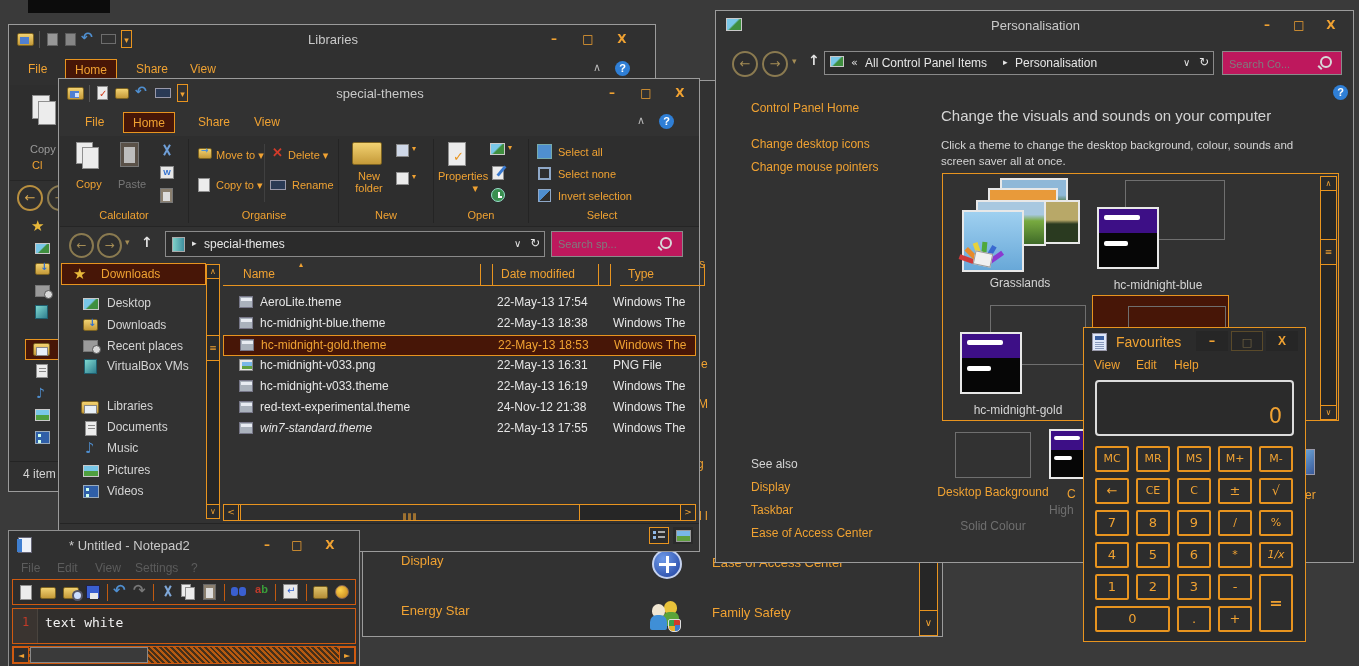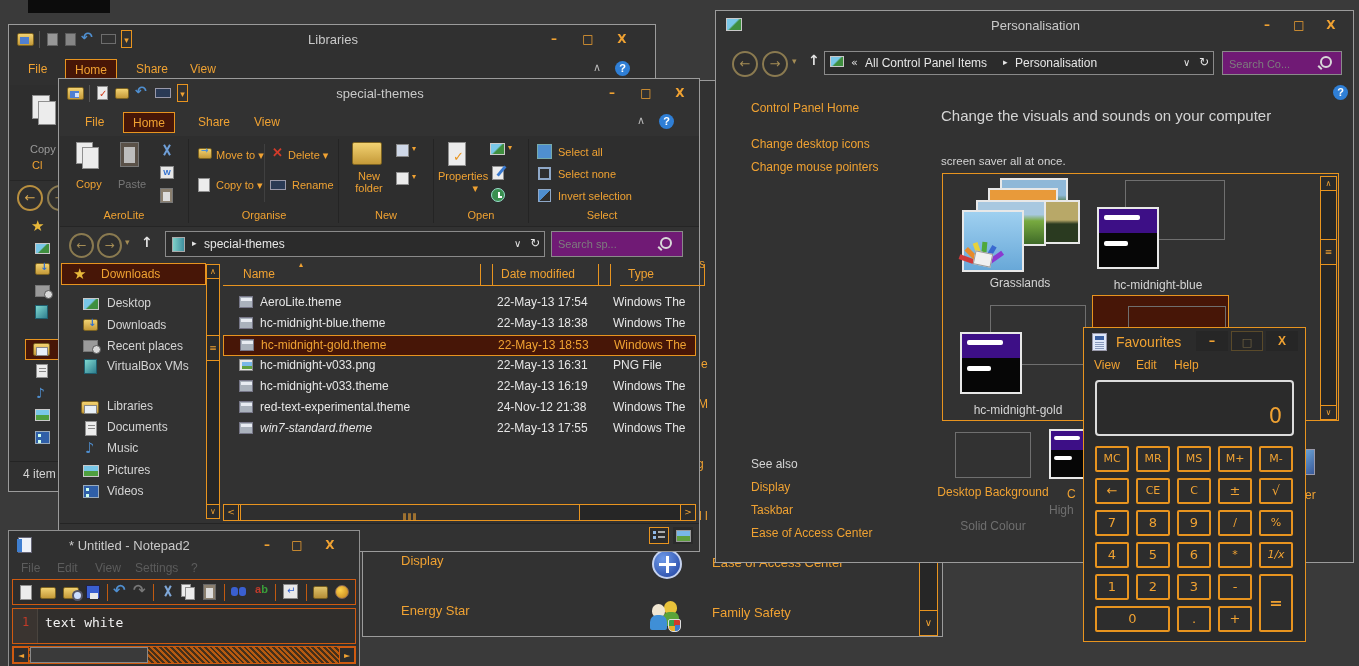--- a/index.html
+++ b/index.html
@@ -23,21 +23,21 @@
        text-align:center;font-family:"DejaVu Sans",sans-serif;}
   .ic{position:absolute;box-sizing:border-box;}
   .fold{background:linear-gradient(180deg,#f2d272,#c59a39);border:1px solid #7c6322;border-radius:2px;}
   .doc{background:#ececec;border:1px solid #8f8f8f;}
   .mon{background:linear-gradient(135deg,#79c7e8 45%,#3f8f3f 55%);border:1px solid #c9c9c9;}
   .navcirc{border:2px solid #8a7a50;border-radius:50%;color:#a58d55;text-align:center;
            font-family:"DejaVu Sans",sans-serif;background:#2e2e2e;}
   .help{border-radius:50%;background:#2f7fd6;color:#fff;font-weight:bold;text-align:center;
         font-size:11px;line-height:15px;width:15px;height:15px;}
   .addr{background:#2b2b2b;border:1px solid #8a8a8a;box-sizing:border-box;}
-  .srch{background:#701a75;border:1px solid #8a8a8a;box-sizing:border-box;}
+  .srch{background:#be185d;border:1px solid #8a8a8a;box-sizing:border-box;}
   .srch input{position:absolute;left:4px;top:2px;width:75%;height:18px;background:transparent;border:none;
         outline:none;color:#bbb;font-size:11px;font-family:"Liberation Sans",sans-serif;}
   .srch input::placeholder{color:#7d7d7d;}
   .mag{position:absolute;width:8px;height:8px;border:2px solid #d8d8d8;border-radius:50%;}
   .mag::after{content:"";position:absolute;width:2px;height:5px;background:#d8d8d8;
               transform:rotate(-45deg);left:-3px;top:7px;}
   .dj{font-family:"DejaVu Sans",sans-serif;}
   .thumbTheme{border:2px solid #e8e8e8;background:#060606;box-sizing:border-box;}
   .thumbTheme .tt-top{position:absolute;left:0;top:0;right:0;height:42%;background:#3d0f86;}
   .thumbTheme .tt-d1{position:absolute;left:8%;top:10%;width:62%;height:9%;background:#fff;border-radius:2px;}
@@ -190,21 +190,21 @@
         </div>
       <span class="abs" style="left:58px;top:42px;color:#777;font-size:11px;">Paste</span>
       <div class="ic" style="left:100px;top:8px;width:14px;height:14px;">
         <div class="abs" style="left:6px;top:0;width:2px;height:12px;background:#6f9fd8;transform:rotate(30deg);"></div>
         <div class="abs" style="left:6px;top:0;width:2px;height:12px;background:#6f9fd8;transform:rotate(-30deg);"></div>
       </div>
       <div class="ic" style="left:100px;top:30px;width:14px;height:13px;background:#e8e8e8;border:1px solid #888;color:#2f6fd0;font-size:8px;line-height:12px;text-align:center;font-weight:bold;">W</div>
       <div class="ic" style="left:100px;top:52px;width:13px;height:15px;background:#8a7f6f;border:1px solid #777;">
           <div class="abs" style="left:2px;top:3px;width:7px;height:9px;background:#ddd;"></div>
         </div>
-      <div class="grpl" style="left:8px;top:73px;width:112px;">AeroLite</div>
+      <div class="grpl" style="left:8px;top:73px;width:112px;">Calculator</div>
 
       <div class="ic fold" style="left:138px;top:12px;width:14px;height:11px;">
           <span class="abs dj" style="left:2px;top:-4px;color:#4f8fd0;font-size:9px;font-weight:bold;">→</span>
         </div>
       <span class="abs rlbl" style="left:156px;top:13px;"><span>Move to</span> <span class="dj">▾</span></span>
       <div class="ic doc" style="left:138px;top:42px;width:12px;height:14px;"></div>
       <span class="abs rlbl" style="left:156px;top:43px;"><span>Copy to</span> <span class="dj">▾</span></span>
       <div class="vline" style="left:204px;top:8px;height:58px;background:#404040;"></div>
       <span class="abs" style="left:212px;top:9px;color:#d23b2a;font-weight:bold;font-size:13px;">✕</span>
       <span class="abs rlbl" style="left:228px;top:13px;"><span>Delete</span> <span class="dj">▾</span></span>
@@ -416,20 +416,21 @@
       <input placeholder="Search Co..." style="">
       <div class="mag" style="right:9px;top:4px;"></div>
     </div>
     <div class="abs help" style="left:617px;top:74px;">?</div>
 
     <span class="abs or fs12" style="left:35px;top:90px;">Control Panel Home</span>
     <span class="abs or fs12" style="left:35px;top:126px;">Change desktop icons</span>
     <span class="abs or fs12" style="left:35px;top:149px;">Change mouse pointers</span>
 
     <span class="abs g fs15" style="left:225px;top:96px;">Change the visuals and sounds on your computer</span>
+    <span class="abs g" style="left:225px;top:128px;font-size:11.5px;">Click a theme to change the desktop background, colour, sounds and</span>
     <span class="abs g" style="left:225px;top:144px;font-size:11.5px;">screen saver all at once.</span>
 
     <div class="abs obx" style="left:226px;top:162px;width:397px;height:248px;">
 
       <div class="abs" style="left:19px;top:4px;width:116px;height:96px;">
         <div class="abs" style="left:38px;top:0;width:64px;height:38px;background:linear-gradient(180deg,#8fb8d8 40%,#4f7a3a 60%);border:2px solid #e8e8e8;"></div>
         <div class="abs" style="left:26px;top:10px;width:66px;height:40px;background:linear-gradient(180deg,#e89a3a 45%,#6a3a18 55%);border:2px solid #e8e8e8;"></div>
         <div class="abs" style="left:58px;top:22px;width:56px;height:40px;background:linear-gradient(180deg,#b8a868 45%,#2a3a20 55%);border:2px solid #e8e8e8;"></div>
         <div class="abs" style="left:14px;top:22px;width:66px;height:42px;background:linear-gradient(180deg,#a8c8e0 30%,#78aa40 45%,#3f6a28 100%);border:2px solid #e8e8e8;"></div>
         <div class="abs" style="left:0px;top:32px;width:58px;height:58px;background:linear-gradient(180deg,#9fd0f0,#68a8d8);border:2px solid #e8e8e8;">

